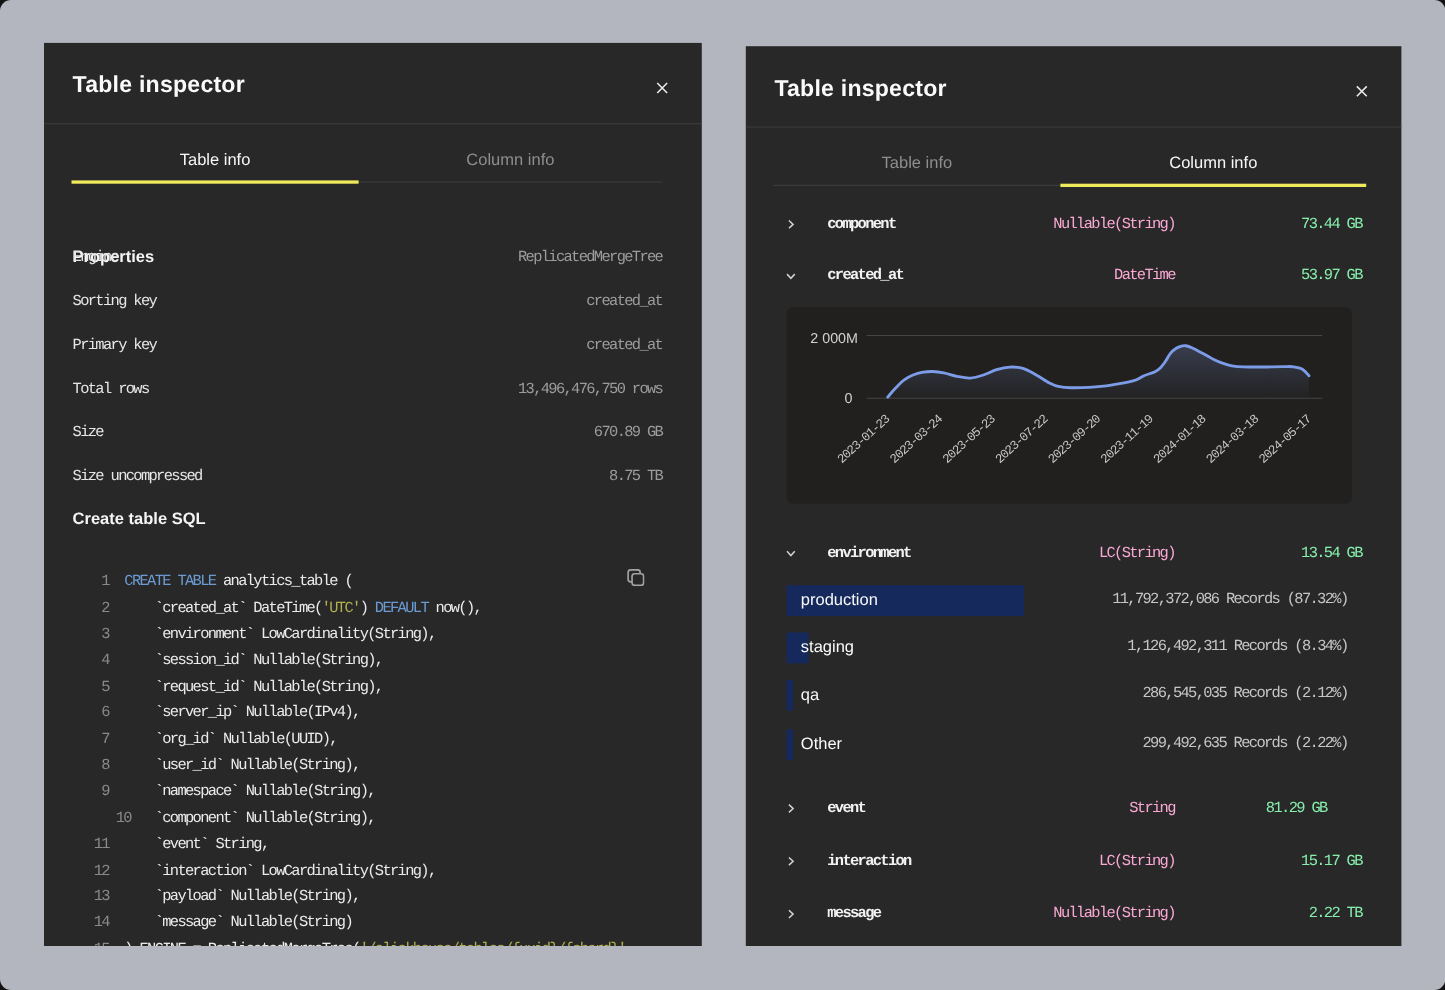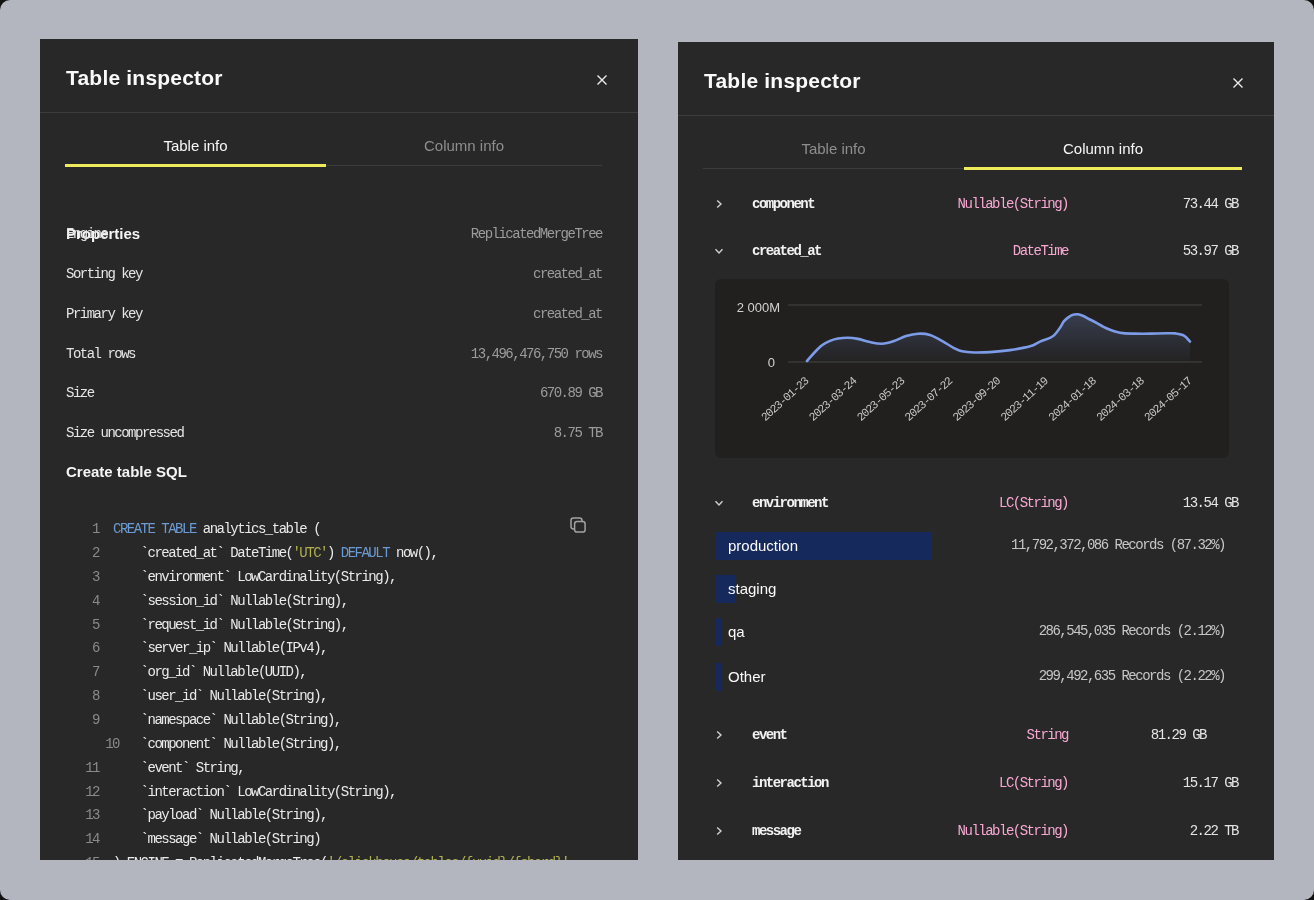--- a/index.html
+++ b/index.html
@@ -14,21 +14,21 @@
 .tabs{position:absolute;top:73px;height:54px;border-bottom:1px solid #3d3c3c;display:flex;}
 .tab{display:flex;align-items:flex-end;justify-content:center;padding-bottom:11px;font-size:15px;color:#8e8e8e;position:relative;}
 .tab.on{color:#f7f7f7;}
 .tab.on:after{content:"";position:absolute;left:0;right:0;bottom:-2px;height:3px;background:#efe95c;}
 .mono{font-family:"Liberation Mono",monospace;font-size:14px;letter-spacing:-1.5px;line-height:18px;white-space:pre;}
 .lab{color:#e6e6e6;}
 .val{color:#9c9c9c;text-align:right;}
 .sech{font-size:15px;font-weight:bold;color:#f5f5f5;}
 .cname{color:#f2f2f2;font-weight:bold;}
 .ctype{color:#f9a8d4;text-align:right;}
-.csize{color:#e5e5e5;text-align:right;}
+.csize{color:#86efac;text-align:right;}
 .crec{color:#c6c6c6;text-align:right;}
 .bar{position:absolute;background:#16295c;height:28px;}
 .barlab{position:absolute;font-size:15px;color:#fafafa;line-height:18px;text-align:center;}
 .chev{position:absolute;}
 .num{color:#8a8a8a;text-align:right;}
 .kw{color:#6b9bd2;}
 .str{color:#b1b050;}
 .code{color:#eaeaea;}
 </style>
 </head>
@@ -146,20 +146,21 @@
         <path d="M1.5 3.2 L5 7 L8.5 3.2" stroke="#d0d0d0" stroke-width="1.4"></path>
       </svg>
   <div class="abs mono cname" style="left:74px;top:452.4px;">environment</div>
   <div class="abs mono ctype" style="left:190px;width:200px;top:452.4px;">LC(String)</div>
   <div class="abs mono csize" style="left:360px;width:200px;top:452.4px;">13.54 GB</div>
   <div class="bar" style="left:37px;top:489.5px;width:216px;"></div>
   <div class="barlab" style="left:50px;top:494.5px;">production</div>
   <div class="abs mono crec" style="left:247px;width:300px;top:493.5px;">11,792,372,086 Records (87.32%)</div>
   <div class="bar" style="left:37px;top:532.9px;width:20px;"></div>
   <div class="barlab" style="left:50px;top:537.9px;">staging</div>
+  <div class="abs mono crec" style="left:247px;width:300px;top:536.9px;">1,126,492,311 Records (8.34%)</div>
   <div class="bar" style="left:37px;top:576.2px;width:5.5px;"></div>
   <div class="barlab" style="left:50px;top:581.2px;">qa</div>
   <div class="abs mono crec" style="left:247px;width:300px;top:580.2px;">286,545,035 Records (2.12%)</div>
   <div class="bar" style="left:37px;top:620.7px;width:6px;"></div>
   <div class="barlab" style="left:50px;top:625.7px;">Other</div>
   <div class="abs mono crec" style="left:247px;width:300px;top:624.7px;">299,492,635 Records (2.22%)</div>
   <svg class="chev" style="left:36px;top:687.9px;" width="10" height="10" viewBox="0 0 10 10" fill="none">
         <path d="M3.2 1.5 L7 5 L3.2 8.5" stroke="#d0d0d0" stroke-width="1.4"></path>
       </svg>
   <div class="abs mono cname" style="left:74px;top:683.9px;">event</div>

